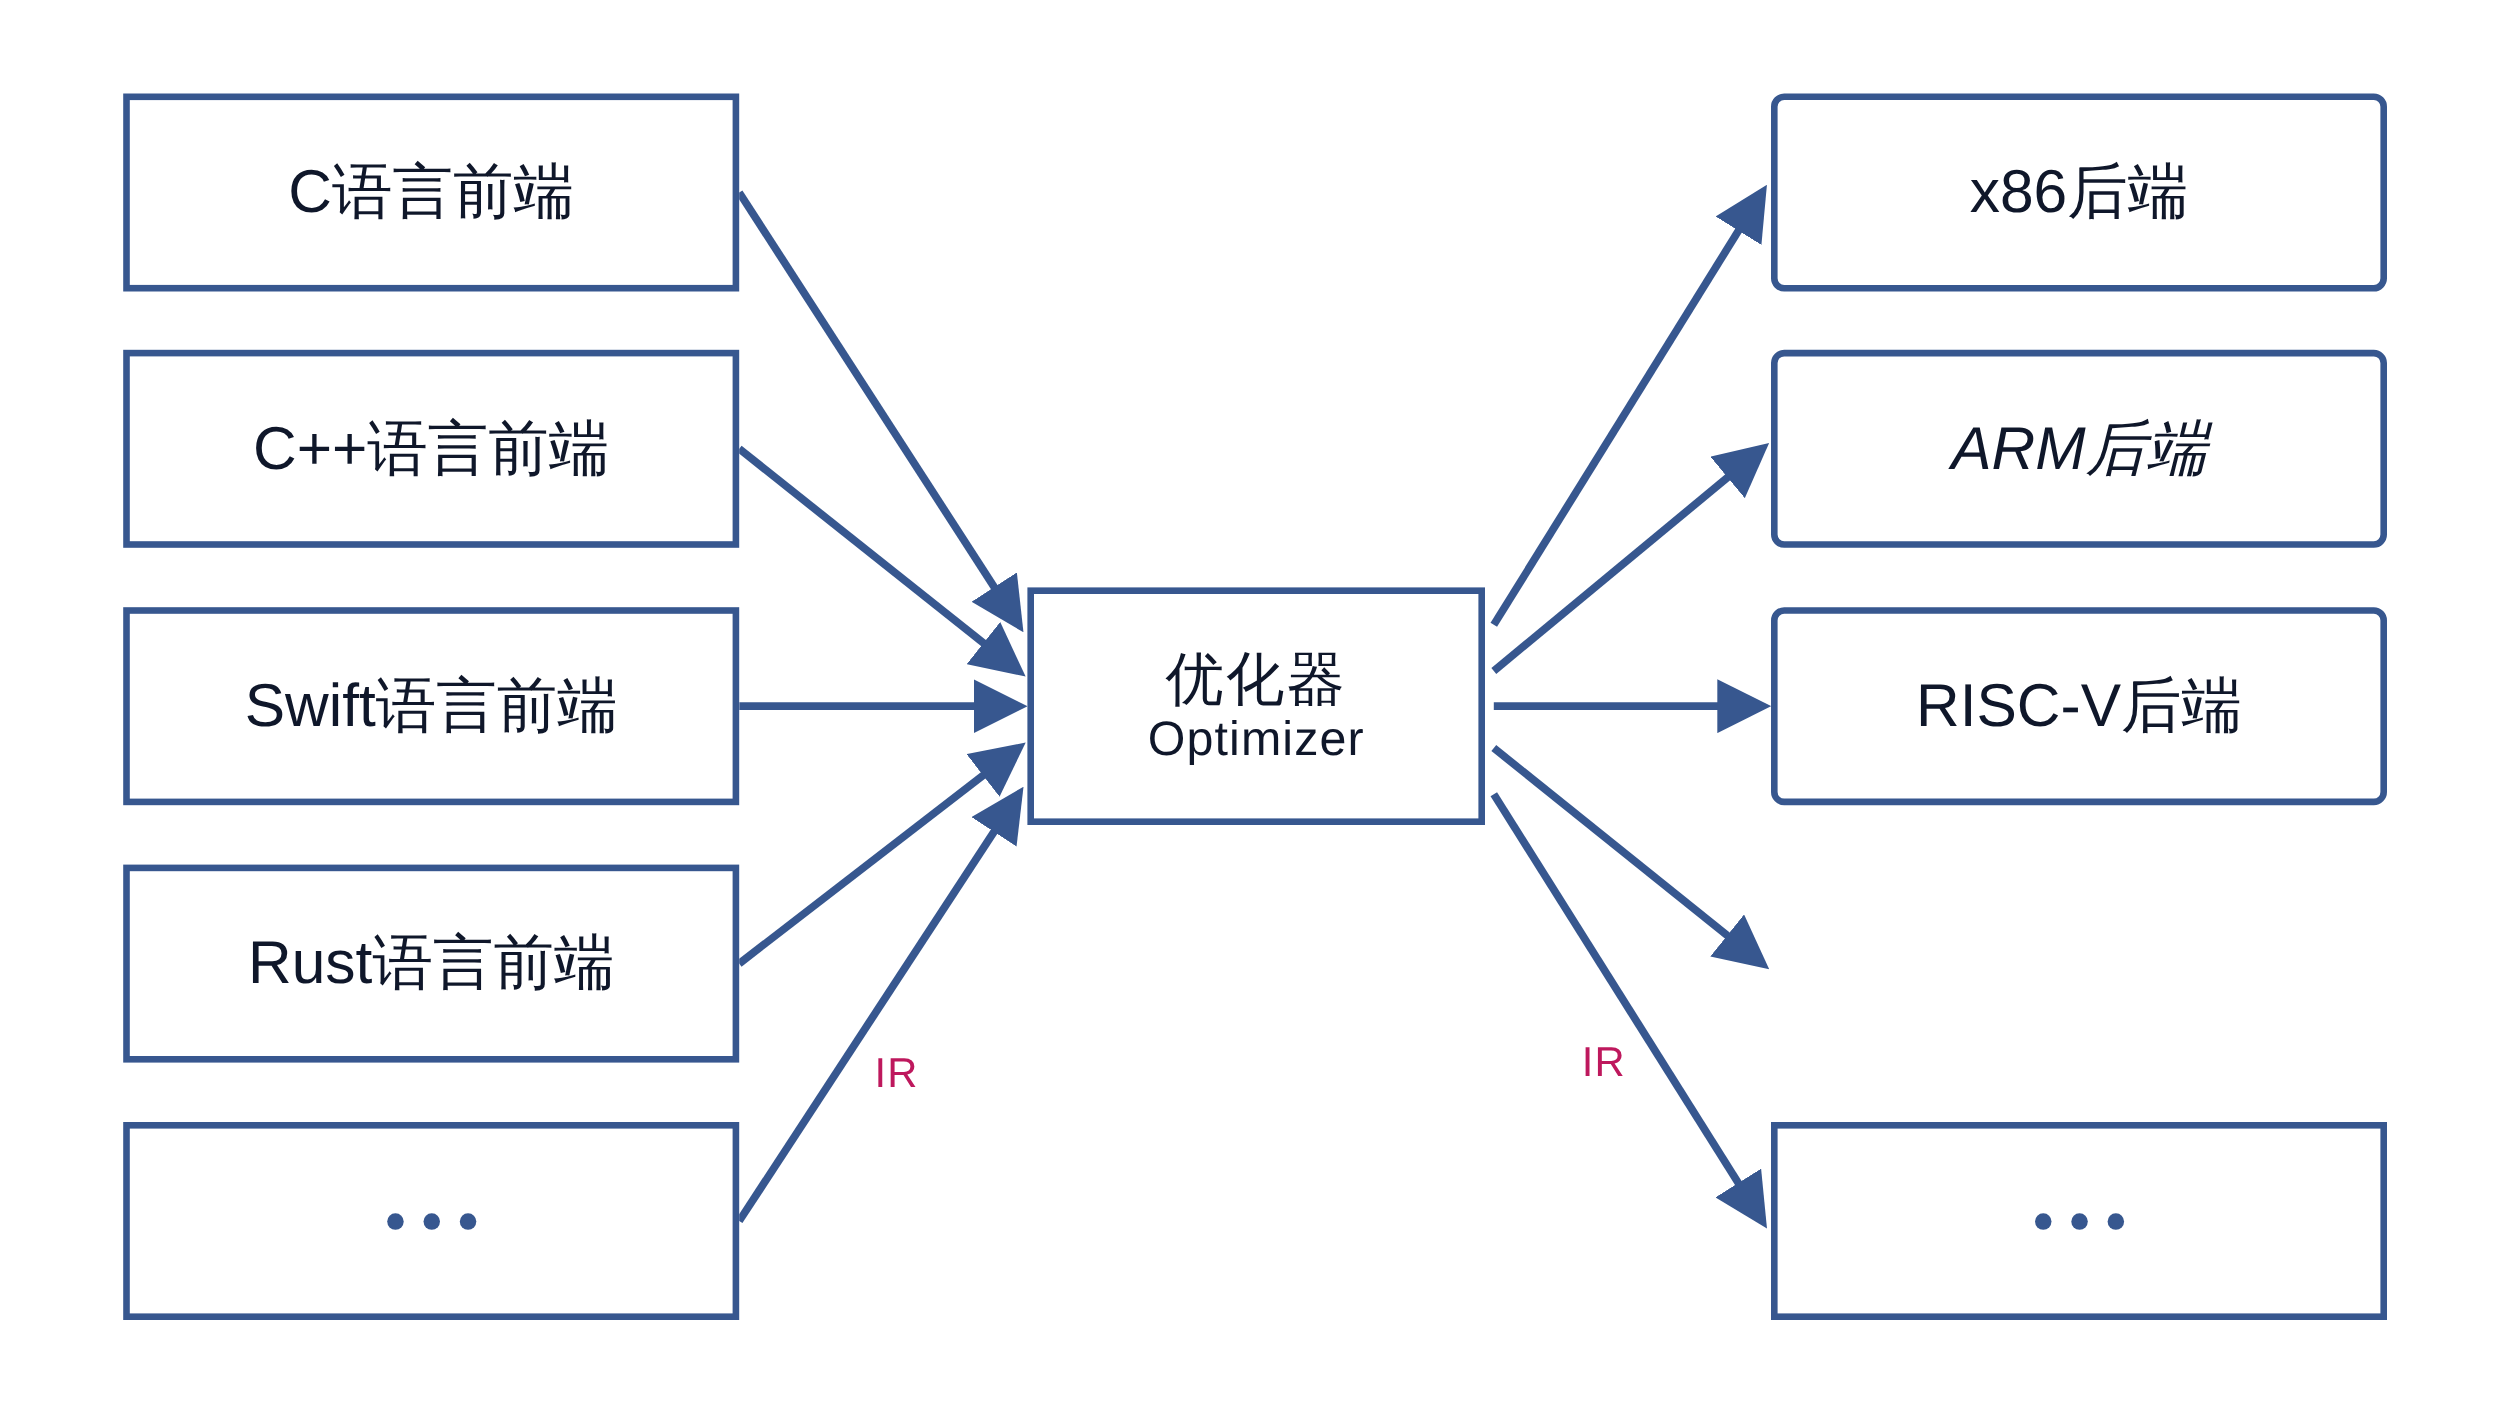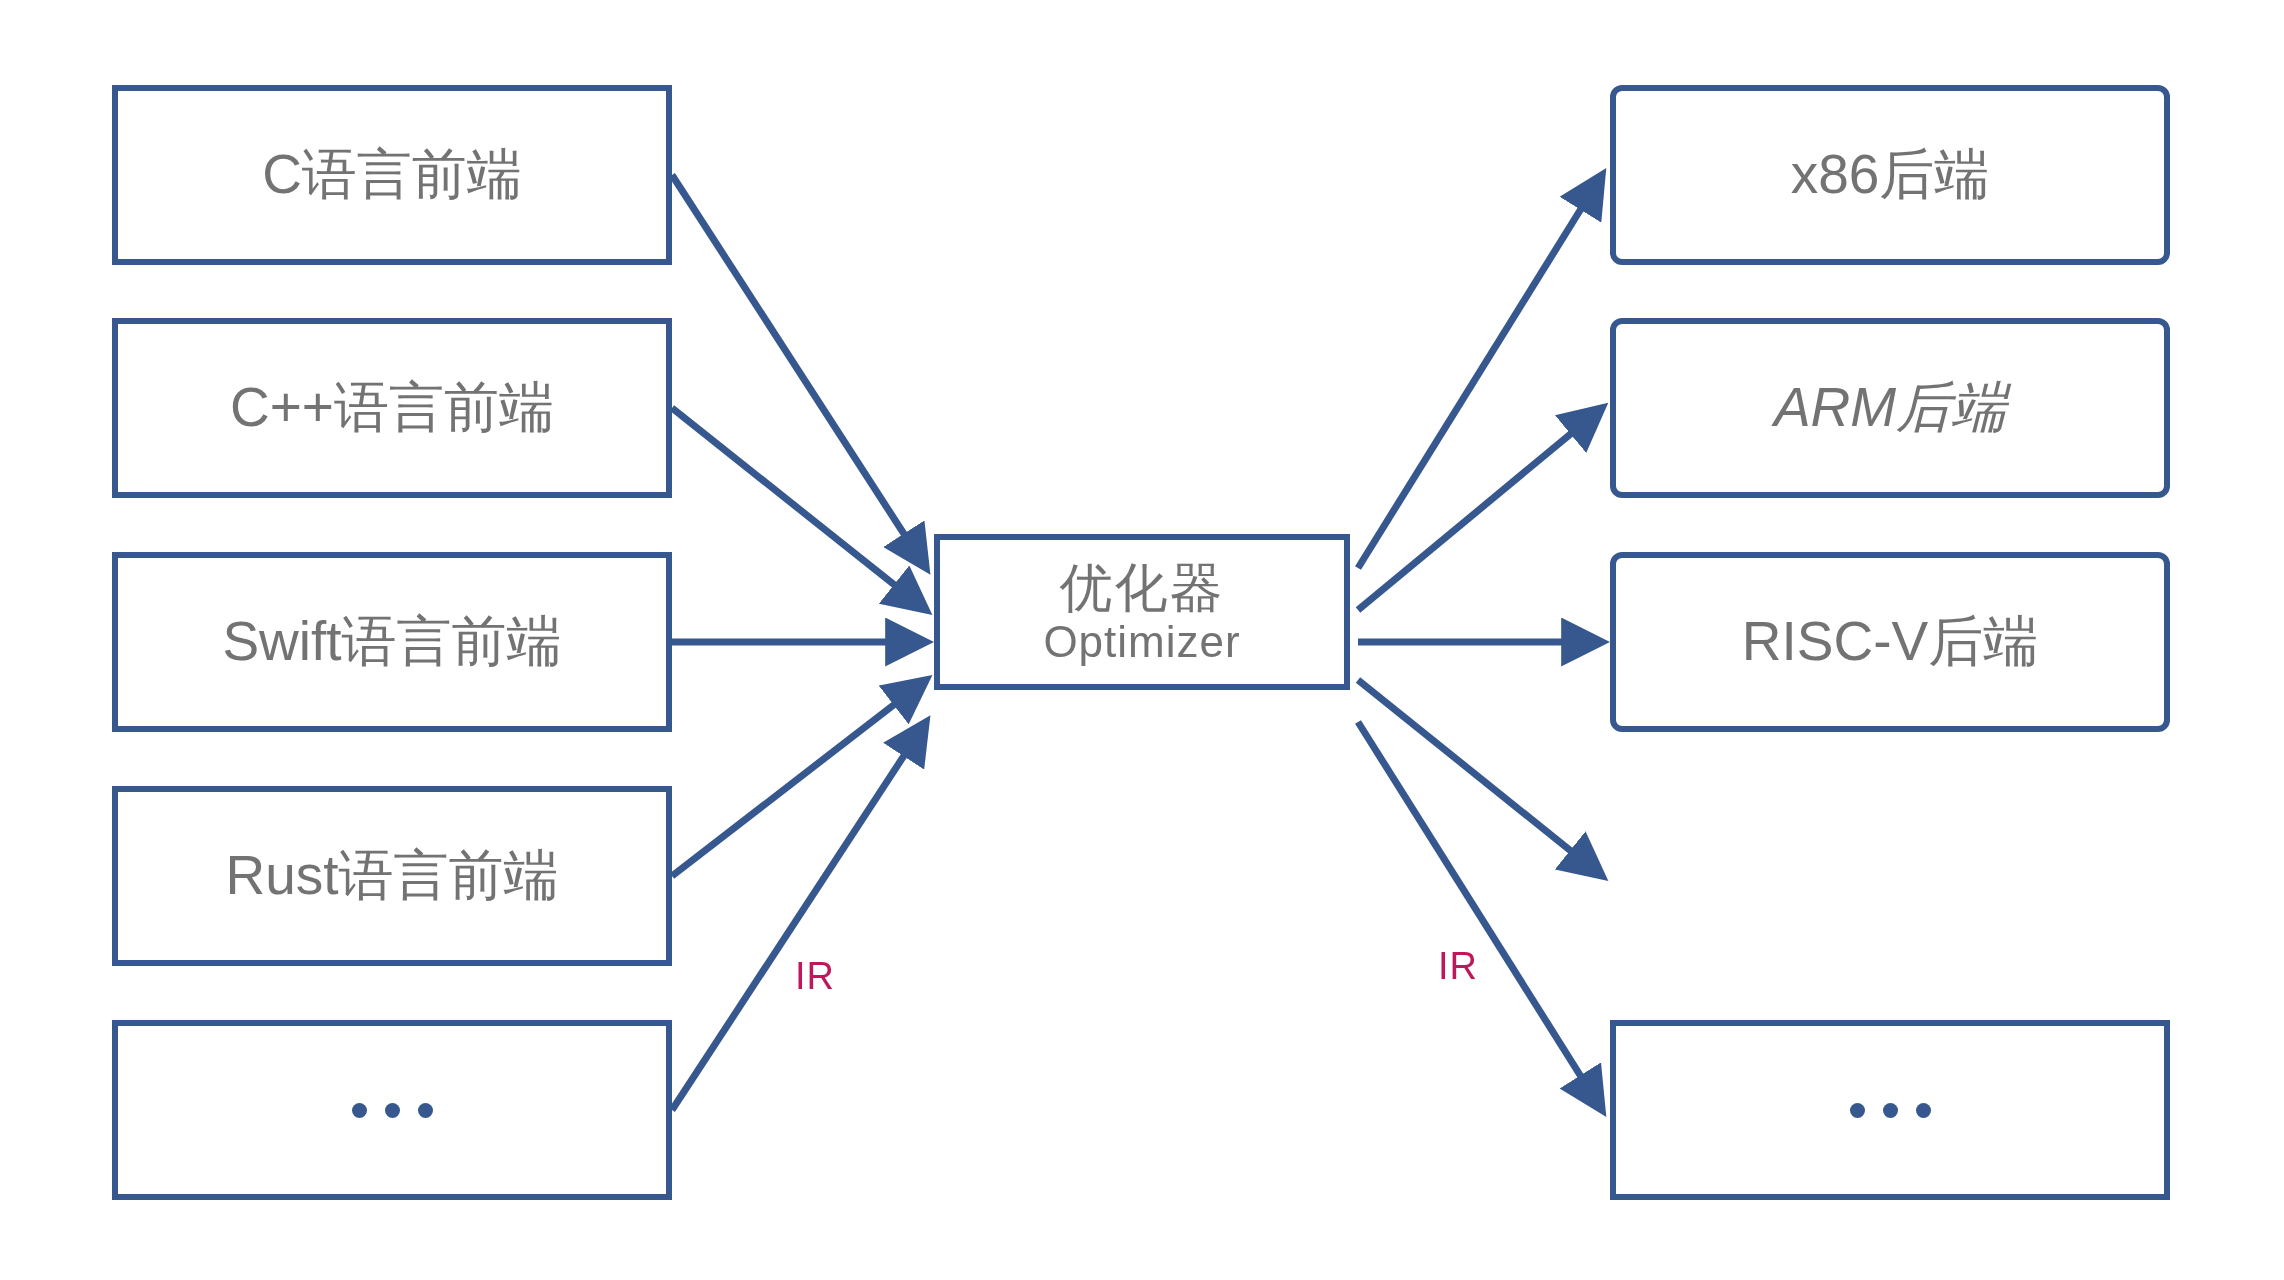--- a/index.html
+++ b/index.html
@@ -12,21 +12,21 @@
 
   .node{
     position:absolute;
     box-sizing:border-box;
     border:6px solid #37578f;
     background:#ffffff;
     display:flex;
     flex-direction:column;
     align-items:center;
     justify-content:center;
-    color:#737373;
+    color:#0f172a;
     text-align:center;
     line-height:1.12;
   }
   .node .line{display:block;white-space:nowrap;}
   .node.front{font-size:55px;}
   .node.back{font-size:55px;border-radius:12px;}
   .node.optimizer{font-size:50px;border-width:6px;}
   .node.optimizer .line.cn{font-size:53px;letter-spacing:2px;}
   .node.optimizer .line.en{font-size:44px;letter-spacing:1px;}
   .node.ellipsis{font-size:55px;}
@@ -80,21 +80,21 @@
     <span class="line">Rust语言前端</span>
   </div>
   <div class="node ellipsis" style="left: 112px; top: 1020px; width: 560px; height: 180px;">
     <span class="dots">
         <i></i>
         <i></i>
         <i></i>
       </span>
   </div>
 
-  <div class="node optimizer" style="left: 934px; top: 534px; width: 416px; height: 156px;">
+  <div class="node optimizer" style="left: 934px; top: 534px; width: 416px; height: 216px;">
     <span class="line cn">优化器</span>
     <span class="line en">Optimizer</span>
   </div>
 
   <div class="node back" style="left: 1610px; top: 85px; width: 560px; height: 180px;">
     <span class="line">x86后端</span>
   </div>
   <div class="node back" style="left: 1610px; top: 318px; width: 560px; height: 180px; font-style: italic;">
     <span class="line">ARM后端</span>
   </div>

